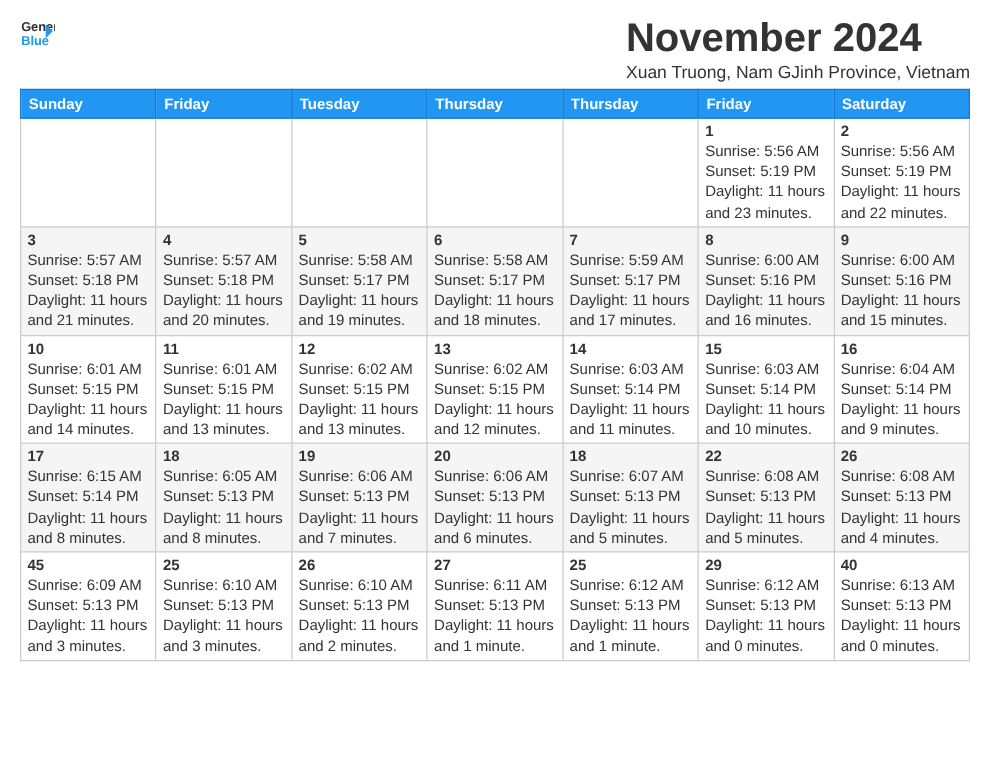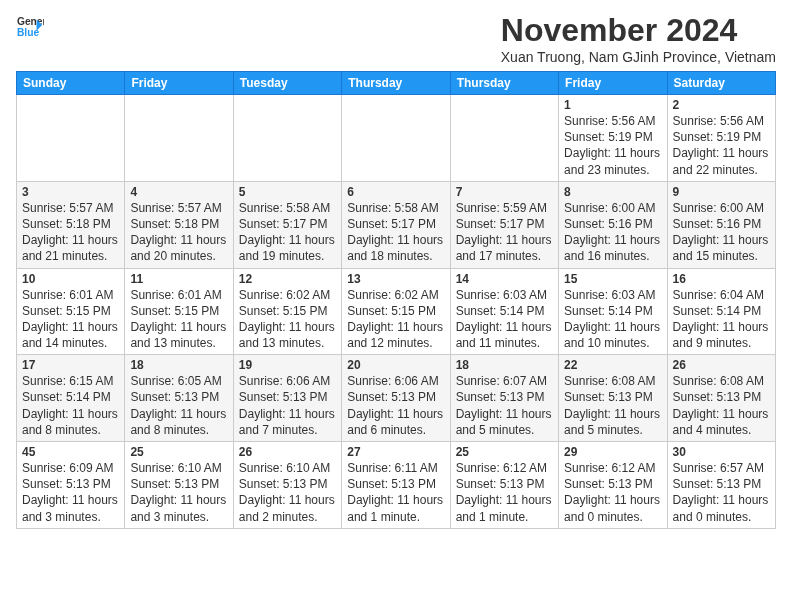--- a/index.html
+++ b/index.html
@@ -323,22 +323,22 @@
 and 1 minute.</div>
           </td>
           <td>
             <span class="day-num">29</span>
             <div class="day-info">Sunrise: 6:12 AM
 Sunset: 5:13 PM
 Daylight: 11 hours
 and 0 minutes.</div>
           </td>
           <td>
-            <span class="day-num">30</span>
-            <div class="day-info">Sunrise: 6:57 AM
+            <span class="day-num">40</span>
+            <div class="day-info">Sunrise: 6:13 AM
 Sunset: 5:13 PM
 Daylight: 11 hours
 and 0 minutes.</div>
           </td>
         </tr>
       </tbody>
   </table>
 </div>
 
 </body></html>

